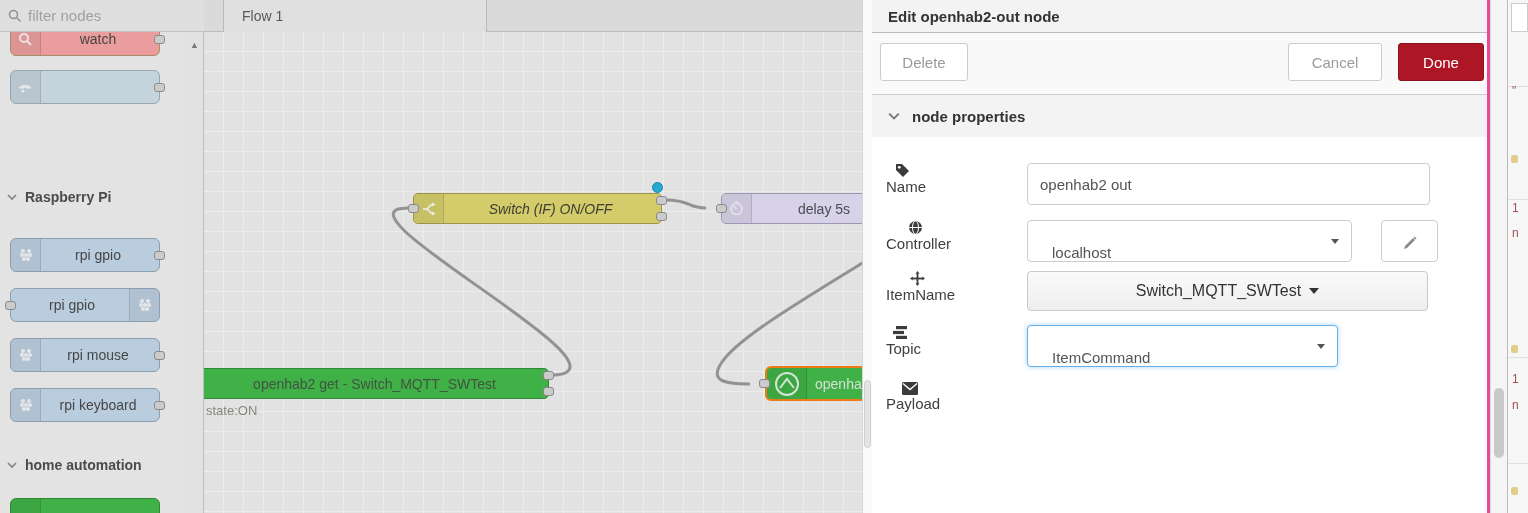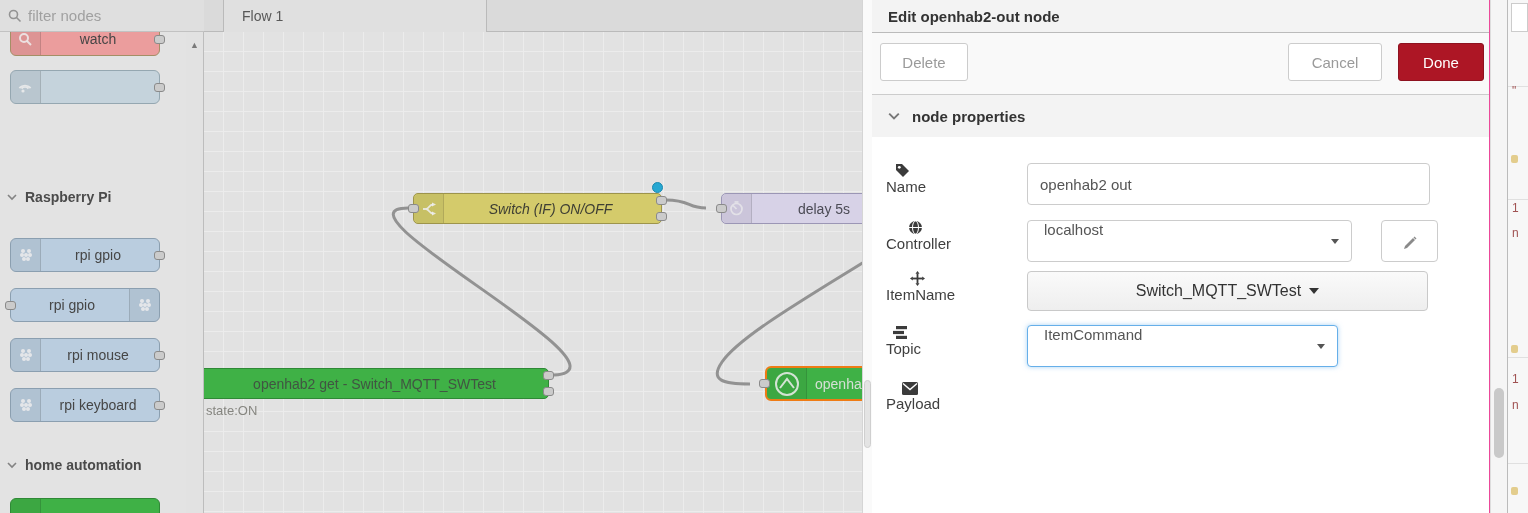--- a/index.html
+++ b/index.html
@@ -74,21 +74,21 @@
     z-index:7; pointer-events:none; }
 
   
   .panel-strip { left:862px; top:0; width:10px; height:513px; background:#fafafa;
     border-left:1px solid #d5d5d5; z-index:8; }
   .panel-strip .thumb { position:absolute; left:1px; top:380px; width:7px; height:68px;
     background:#e4e4e4; border:1px solid #cfcfcf; border-radius:4px; }
 
   
   .panel { left:872px; top:0; width:618px; height:513px; background:#fff; z-index:8;
-    border-right:1px solid #ec4899; }
+    border-right:3px solid #ec4899; }
   .panel-header { position:absolute; left:0; top:0; width:100%; height:33px; background:#f3f3f3;
     border-bottom:1px solid #bbb; display:flex; align-items:center; }
   .panel-header span { margin-left:16px; font-size:15px; font-weight:bold; color:#333; }
   .toolbar { position:absolute; left:0; top:33px; width:100%; height:62px; background:#f9f9f9;
     border-bottom:1px solid #ccc; }
   .btn { position:absolute; top:10px; height:38px; border-radius:3px; font-size:15px;
     display:flex; align-items:center; justify-content:center; cursor:pointer;
     font-family:"Liberation Sans",sans-serif; }
   .btn-plain { background:#fff; border:1px solid #ccc; color:#9a9a9a; }
   .btn-done { background:#AD1625; border:1px solid #8e1220; color:#fff; }
@@ -98,22 +98,22 @@
   .sec-band span { font-size:15px; font-weight:bold; color:#333; }
 
   .frow { position:absolute; left:0; width:100%; height:42px; }
   .flabel { position:absolute; left:14px; top:0; height:42px; display:flex; align-items:center;
     font-size:15px; color:#3f3f3f;flex-direction:column; }
   .flabel svg { margin-right:7px; }
   .tinput { position:absolute; left:155px; top:0; height:42px; border:1px solid #ccc;
     border-radius:4px; font-size:15px; color:#555; padding:0 12px; outline:none;
     background:#fff; font-family:"Liberation Sans",sans-serif; }
   .fselect { position:absolute; left:155px; top:0; height:42px; border:1px solid #ccc;
-    border-radius:4px; background:#fff; display:flex; align-items:flex-start; font-size:15px;
-    color:#555; padding-left:16px; cursor:pointer; }
+    border-radius:4px; background:#fff; display:flex; align-items:flex-end; font-size:15px;
+    color:#555; padding-left:24px; cursor:pointer; }
   .fselect .caret { position:absolute; right:12px; top:18px; width:0; height:0;
     border-left:4px solid transparent; border-right:4px solid transparent;
     border-top:5px solid #555; }
   .focused { border:1px solid #66afe9; box-shadow:0 0 5px rgba(102,175,233,0.55); }
   .pencil-btn { position:absolute; left:509px; top:0; width:57px; height:42px;
     border:1px solid #ccc; border-radius:4px; background:#fff; display:flex;
     align-items:center; justify-content:center; cursor:pointer; }
   .item-btn { position:absolute; left:155px; top:0; width:401px; height:40px;
     border:1px solid #c9c9c9; border-radius:4px;
     background:linear-gradient(#fafafa,#eeeeee); display:flex; align-items:center;

